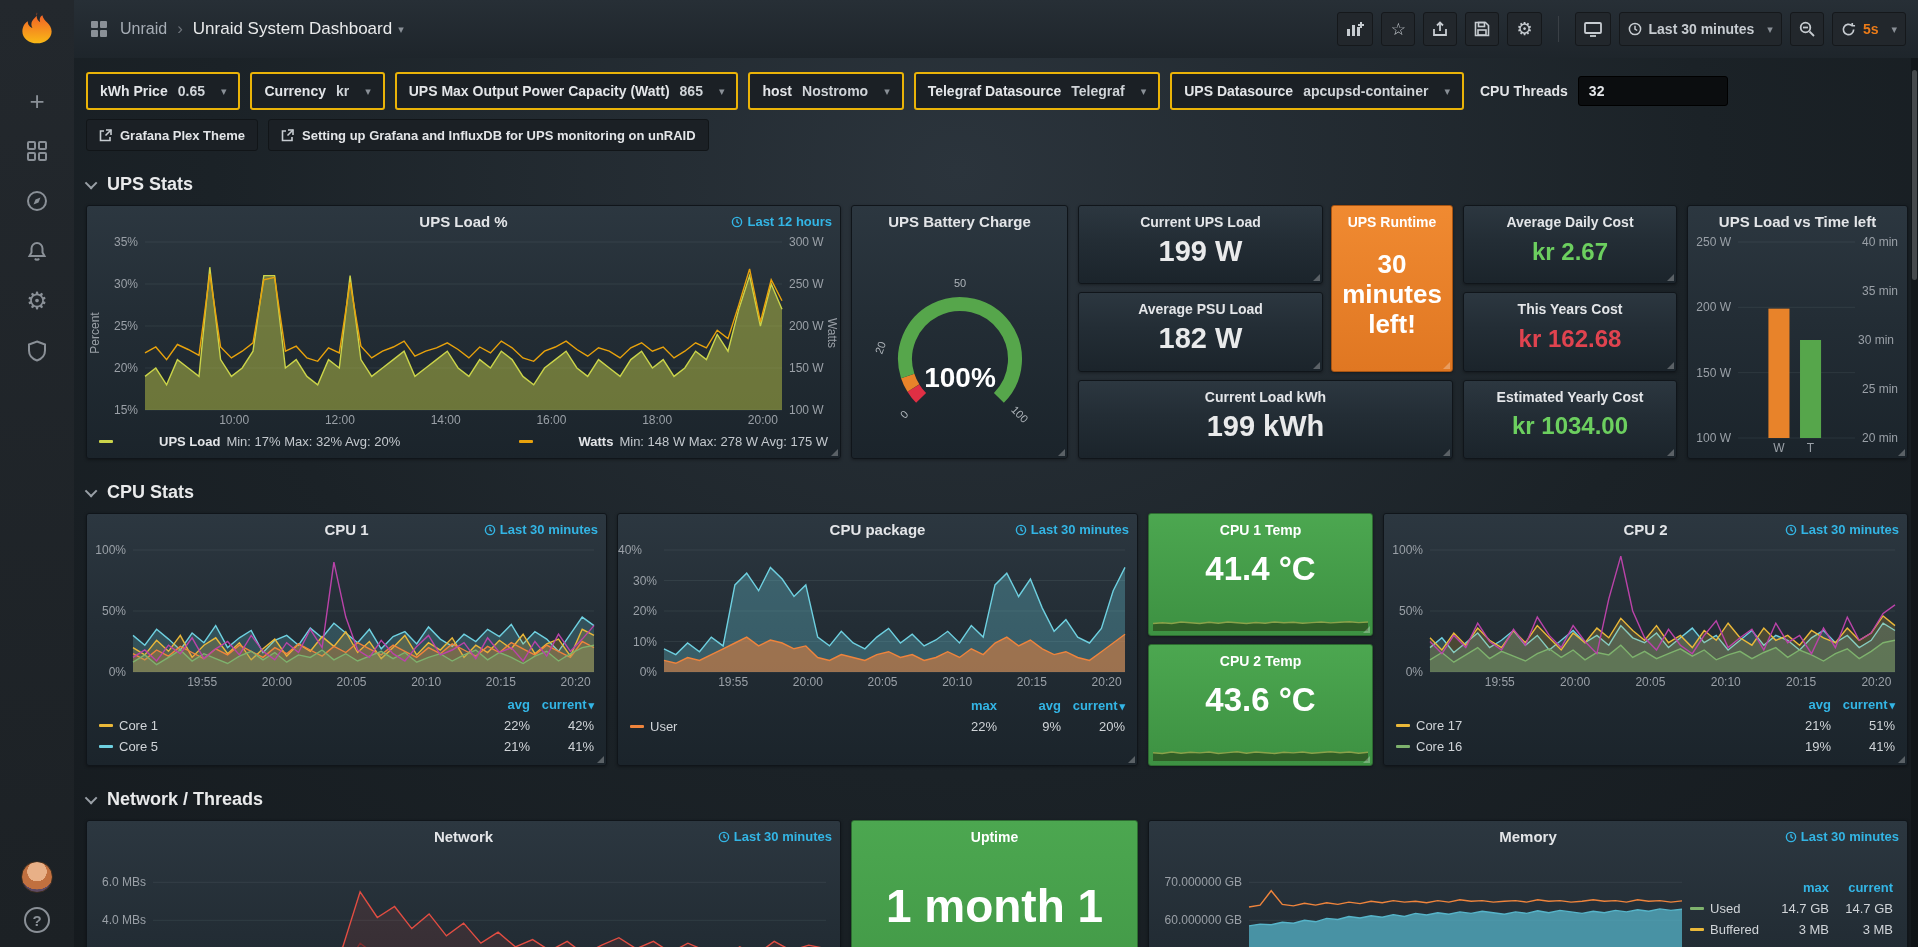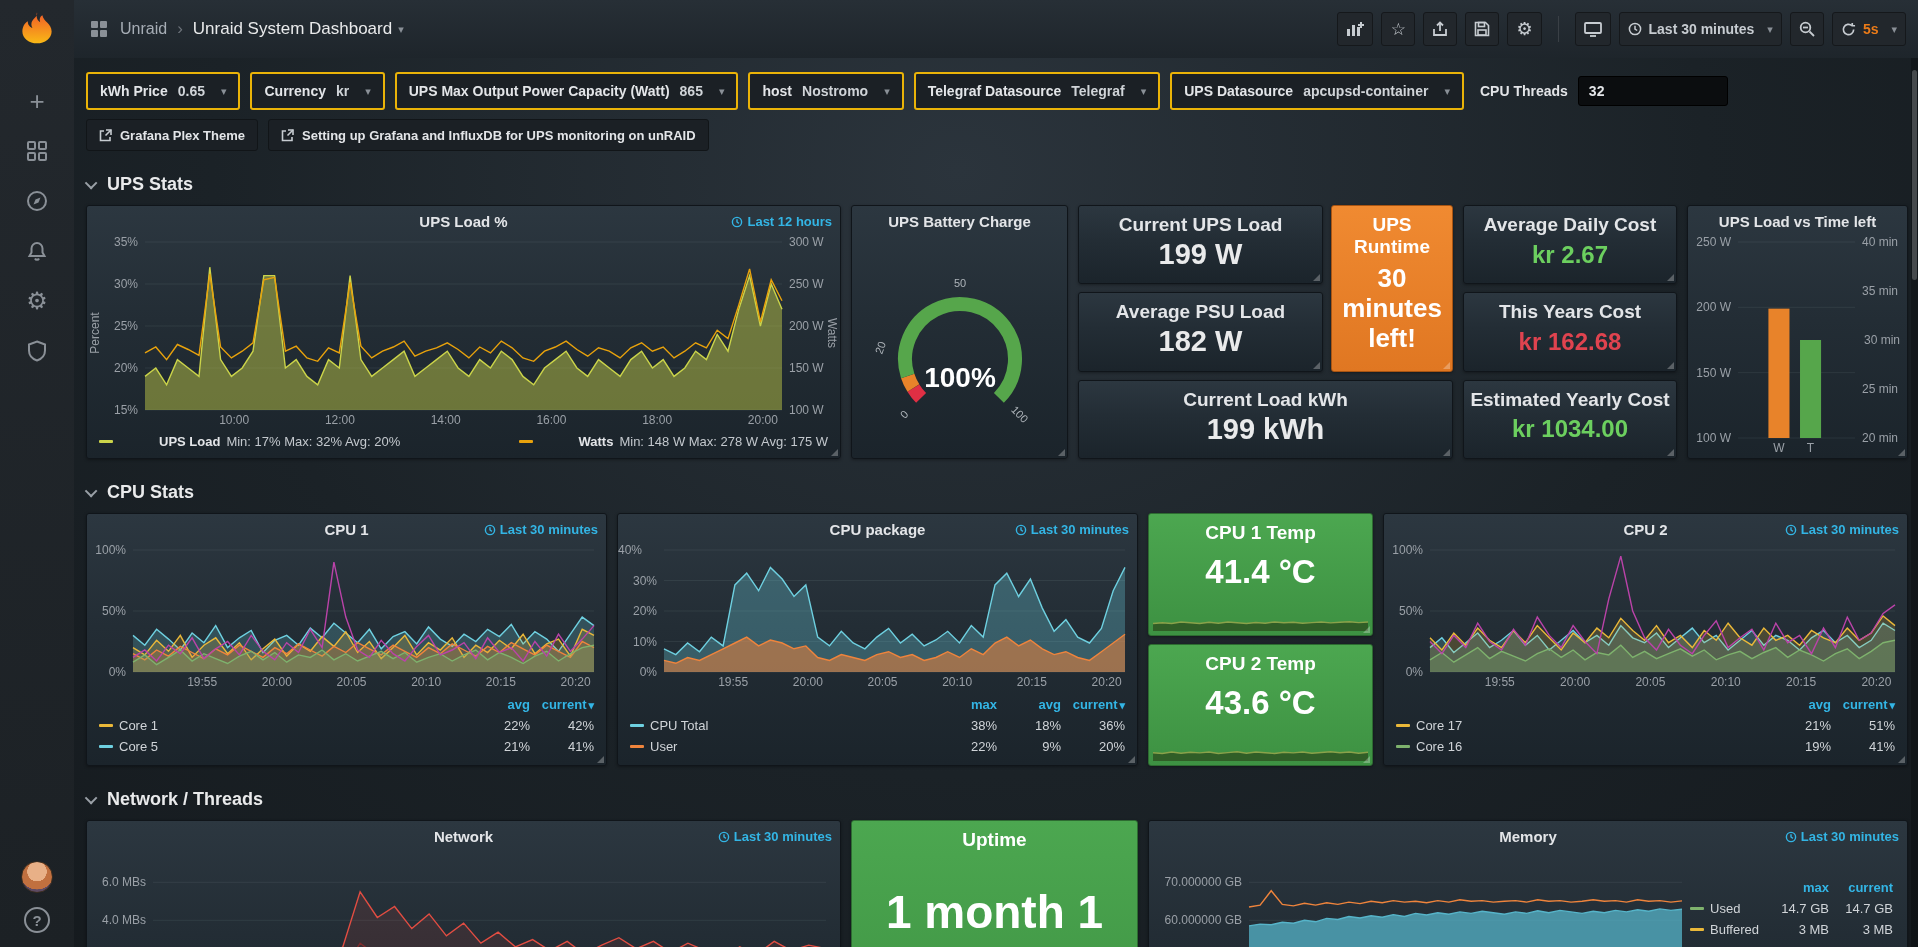--- a/index.html
+++ b/index.html
@@ -62,21 +62,21 @@
   .dash{display:inline-block;width:14px;height:3px;border-radius:1px;}
   .legend-table{flex:0 0 72px;padding:2px 12px 8px;font-size:13px;}
   .lt-row{display:flex;align-items:center;height:21px;gap:6px;}
   .lt-cols{margin-left:auto;display:flex;}
   .lt-val{width:64px;text-align:right;color:#d0d4d8;}
   .lt-val.hd{color:#33b5e5;font-weight:bold;}
   .lt-name{color:#d0d4d8;}
   .lt-head .caret{margin-left:2px;color:#33b5e5;}
   
   .stat{align-items:center;justify-content:flex-start;}
-  .stat .stat-title{font-size:19px;font-weight:bold;color:#e3e5e8;margin-top:8px;text-align:center;}
+  .stat .stat-title{font-size:14px;font-weight:bold;color:#e3e5e8;margin-top:8px;text-align:center;}
   .stat .stat-value{font-size:29px;font-weight:bold;color:#e9eaeb;margin:auto 0;padding-bottom:10px;text-align:center;}
   .stat-group{display:grid;grid-template-columns:1fr 122px;grid-template-rows:1fr 1fr 1fr;gap:8px;}
   .cost-col{display:flex;flex-direction:column;gap:8px;}
   .cost-col .panel{flex:1;}
   .cost-col .stat-value{font-size:24px;}
   .panel-orange{background:linear-gradient(180deg,#f08a31,#e07722);border-color:#a85412;}
   .panel-orange .stat-title,.panel-orange .stat-value{color:#fff;}
   .panel-green{background:linear-gradient(180deg,#4ca750,#3d9142);border-color:#2d6b31;}
   .panel-green .stat-title,.panel-green .stat-value{color:#fff;}
   .runtime-value{font-size:26px !important;line-height:1.15;padding:0 6px 10px;}
@@ -397,21 +397,21 @@
             <rect x="112.01" y="104" width="21.06" height="98" fill="#56a64b"></rect>
           </svg>
           <div class="ctick" style="left: 60.95px; width: 60px; top: 205px; text-align: center;">W</div>
           <div class="ctick" style="left: 92.54px; width: 60px; top: 205px; text-align: center;">T</div>
           <div class="ctick" style="left: 0px; width: 43px; top: -1px; text-align: right;">250 W</div>
           <div class="ctick" style="left: 0px; width: 43px; top: 64.3333px; text-align: right;">200 W</div>
           <div class="ctick" style="left: 0px; width: 43px; top: 129.667px; text-align: right;">150 W</div>
           <div class="ctick" style="left: 0px; width: 43px; top: 195px; text-align: right;">100 W</div>
           <div class="ctick" style="left: 174px; top: -1px;">40 min</div>
           <div class="ctick" style="left: 174px; top: 48px;">35 min</div>
-          <div class="ctick" style="left: 176px; top: 97px;">30 min</div>
+          <div class="ctick" style="left: 170px; top: 97px;">30 min</div>
           <div class="ctick" style="left: 174px; top: 146px;">25 min</div>
           <div class="ctick" style="left: 174px; top: 195px;">20 min</div>
         </div>
     </section>
   </div>
 
   <div class="section-head">
     <span class="chev"></span>
     <span class="section-title">CPU Stats</span>
   </div>
@@ -514,29 +514,20 @@
           <div class="ctick" style="left: 309.196px; width: 60px; top: 131px; text-align: center;">20:10</div>
           <div class="ctick" style="left: 383.878px; width: 60px; top: 131px; text-align: center;">20:15</div>
           <div class="ctick" style="left: 458.56px; width: 60px; top: 131px; text-align: center;">20:20</div>
         </div>
       <div class="legend-table">
         <div class="lt-row lt-head">
           <span class="lt-cols">
             <span class="lt-val hd">max</span>
             <span class="lt-val hd">avg</span>
             <span class="lt-val hd"><span>current</span><span class="caret">▾</span></span>
-          </span>
-        </div>
-        <div class="lt-row">
-          <span class="dash" style="background: rgb(110, 208, 224);"></span>
-          <span class="lt-name">CPU Total</span>
-          <span class="lt-cols">
-            <span class="lt-val">38%</span>
-            <span class="lt-val">18%</span>
-            <span class="lt-val">36%</span>
           </span>
         </div>
         <div class="lt-row">
           <span class="dash" style="background: rgb(239, 132, 60);"></span>
           <span class="lt-name">User</span>
           <span class="lt-cols">
             <span class="lt-val">22%</span>
             <span class="lt-val">9%</span>
             <span class="lt-val">20%</span>
           </span>

